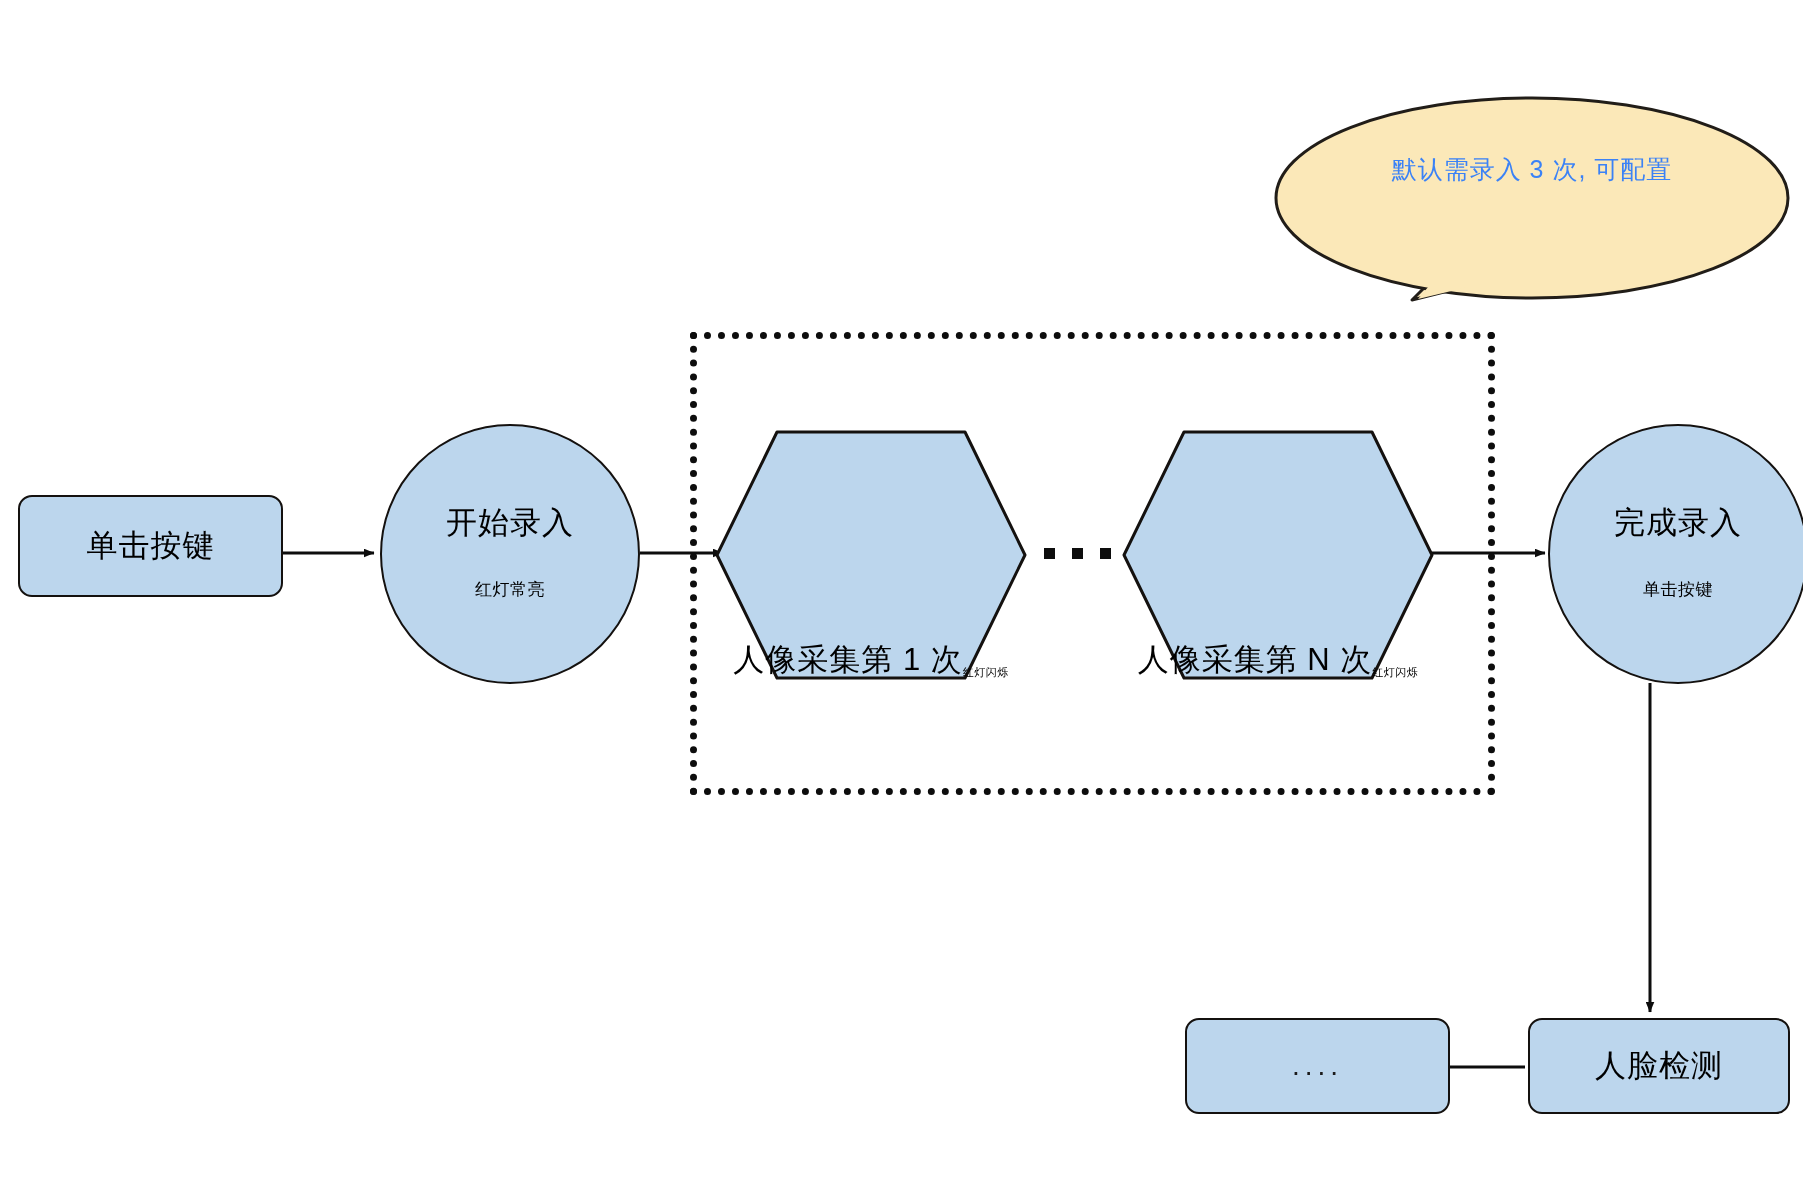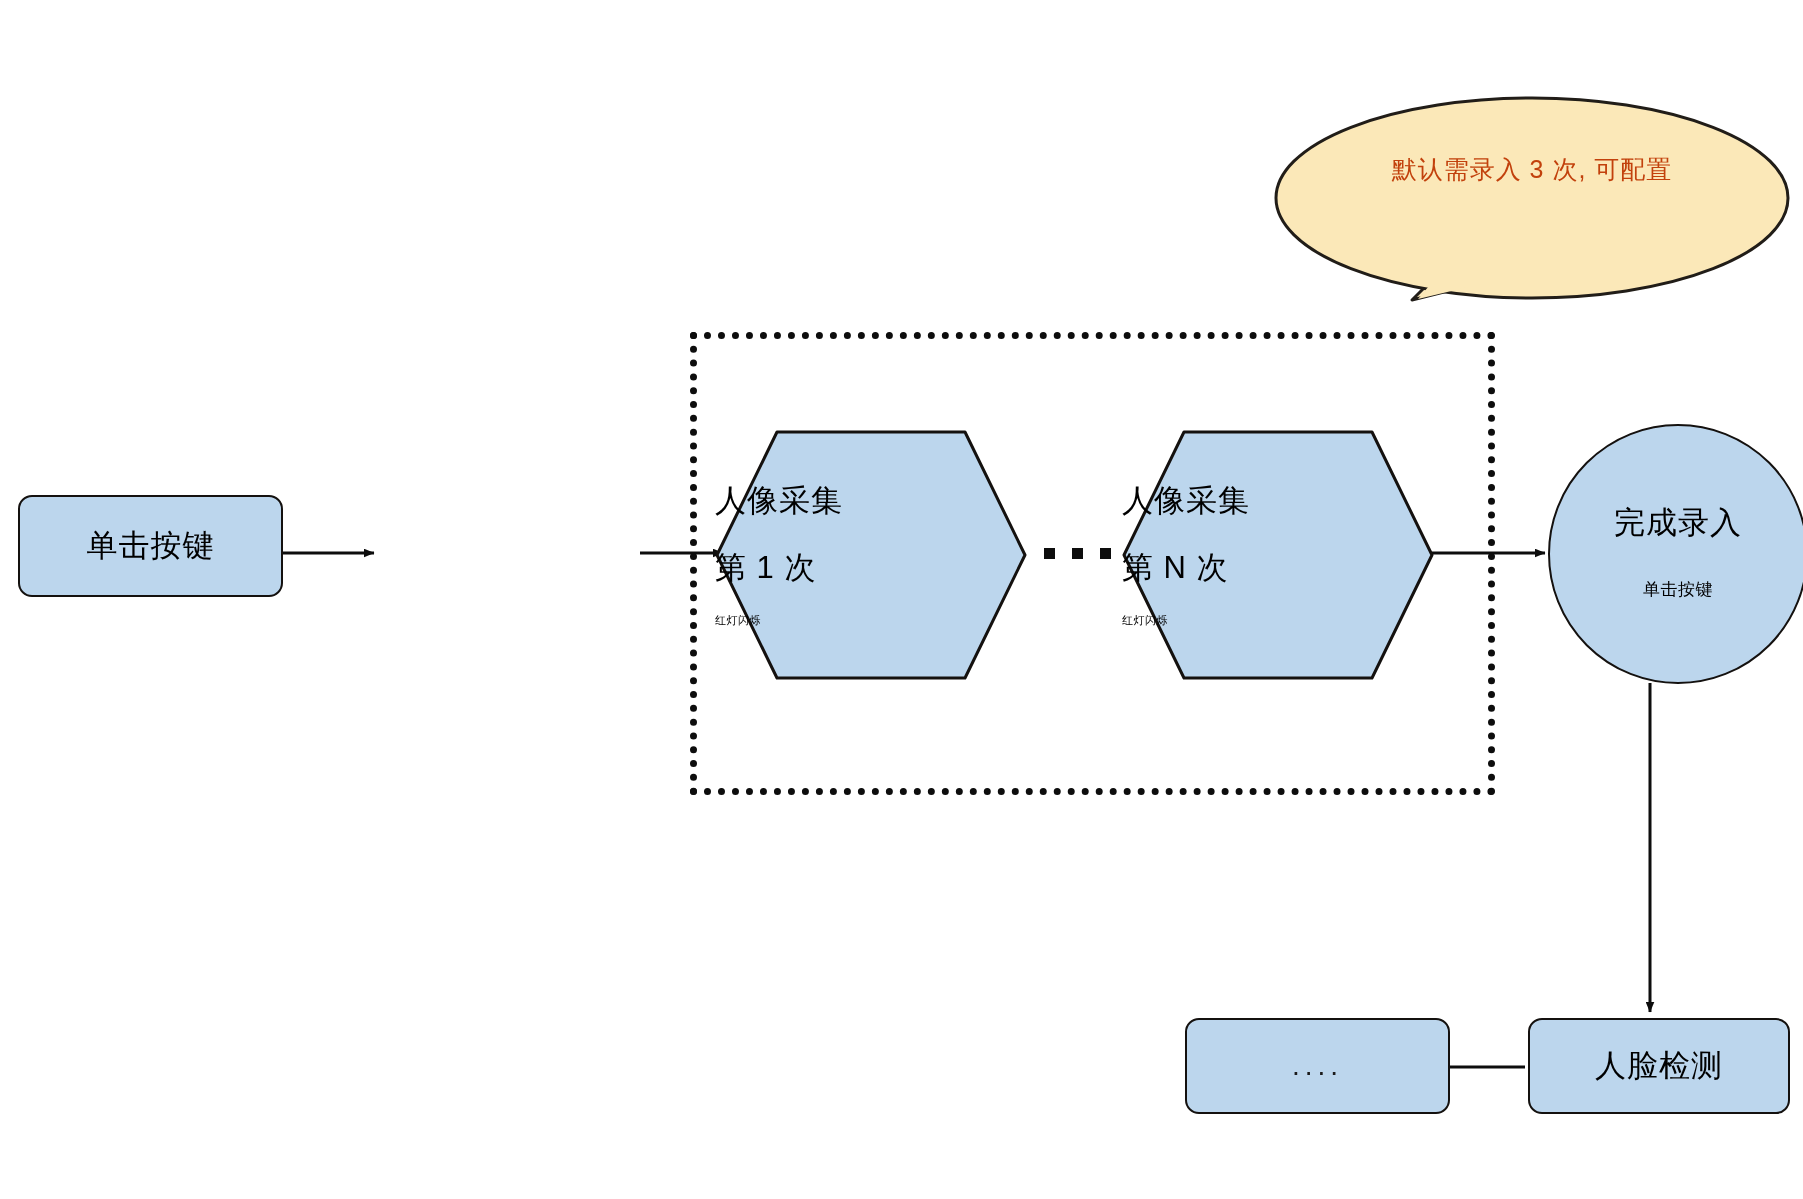--- a/index.html
+++ b/index.html
@@ -73,22 +73,22 @@
   .hex-node .hex-shape {
     position: absolute;
     left: 0;
     top: 0;
     width: 100%;
     height: 100%;
   }
   .hex-node .hex-text {
     position: relative;
     display: flex;
-    flex-direction: column;
-    align-items: flex-start;
+    flex-direction: row;
+    align-items: flex-end;
     justify-content: center;
     width: 100%;
     height: 100%;
   }
   .hex-node .main-label {
     font-size: 31px;
     letter-spacing: 1px;
     line-height: 1.25;
   }
   .hex-node .main-label.second {
@@ -131,21 +131,21 @@
     left: 0;
     top: 0;
     width: 100%;
     height: 100%;
     display: flex;
     align-items: flex-start;
     justify-content: center;
     padding-top: 58px;
     box-sizing: border-box;
     font-size: 25px;
-    color: #c2410c;
+    color: #3b82f6;
     letter-spacing: 1px;
     pointer-events: none;
   }
 
   .dots-label {
     font-size: 28px;
     letter-spacing: 5px;
     color: #1b1b1b;
   }
 </style>
@@ -180,20 +180,24 @@
       <ellipse cx="260" cy="103" rx="256" ry="100" fill="#fbe8b8" stroke="#211d18" stroke-width="3"></ellipse>
       <path d="M 168 178 L 146 204 L 196 192" fill="#fbe8b8" stroke="none"></path>
     </svg>
     <div class="callout-text">默认需录入 3 次, 可配置</div>
   </div>
 
   <div class="node rect-node" style="left:18px; top:495px; width:265px; height:102px;">
     <span class="main-label">单击按键</span>
   </div>
 
+  <div class="node circle-node" style="left:380px; top:424px; width:260px; height:260px;">
+    <span class="main-label">开始录入</span>
+    <span class="sub-label">红灯常亮</span>
+  </div>
 
   <div class="node hex-node" style="left:715px; top:430px; width:312px; height:250px;">
     <svg class="hex-shape" viewBox="0 0 312 250" preserveAspectRatio="none" xmlns="http://www.w3.org/2000/svg">
       <polygon points="62,2 250,2 310,125 250,248 62,248 2,125" fill="#bcd6ed" stroke="#14110f" stroke-width="3" stroke-linejoin="round"></polygon>
     </svg>
     <div class="hex-text">
       <span class="main-label">人像采集</span>
       <span class="main-label second">第 1 次</span>
       <span class="sub-label">红灯闪烁</span>
     </div>

